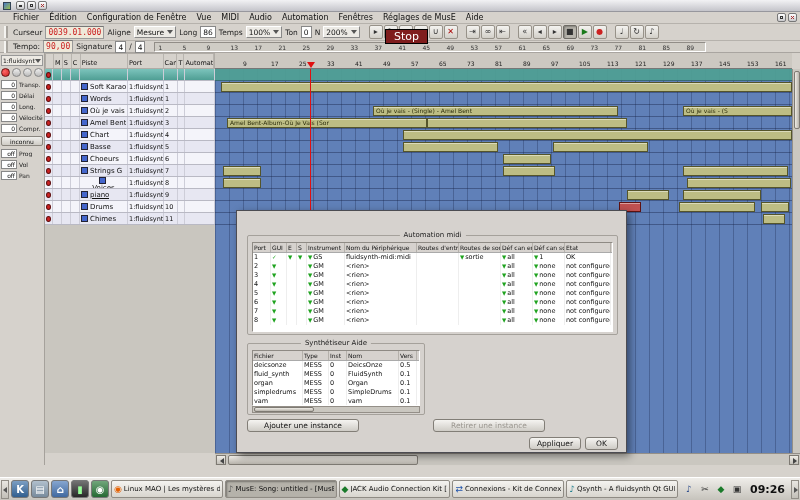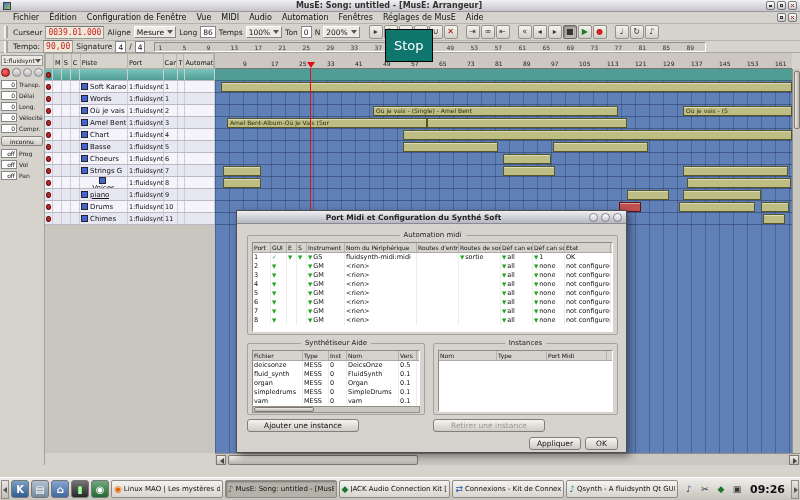--- a/index.html
+++ b/index.html
@@ -131,22 +131,22 @@
   .mc{font-size:6.5px;line-height:9px;padding:0 1px;overflow:hidden;white-space:nowrap;border-right:1px solid #eee;}
   .green{color:var(--midi-green,#1fa31f);margin-right:1px;font-size:5.5px;}
   .btn{position:absolute;background:linear-gradient(#f5f4f1,#cfccc6);border:1px solid #827e77;
     border-radius:3px;font-size:7.5px;display:flex;align-items:center;justify-content:center;
     height:13px;overflow:hidden;white-space:nowrap;}
   .btn.disabled{color:#9a968f;}
   .gb-scroll{position:absolute;height:7px;background:#cac7c0;border:1px solid #948f88;}
   .gb-scroll .hs-thumb{left:1px;top:0;width:60px;height:5px;}
 
   
-  .tooltip{position:absolute;left:385px;top:29px;z-index:60;background:#0f766e;color:#fff;
-    border:1px solid #000;font-size:13px;padding:8px 8px;}
+  .tooltip{position:absolute;left:385px;top:29px;z-index:60;background:#7f1d1d;color:#fff;
+    border:1px solid #000;font-size:11px;padding:0 8px;}
 
   
   .taskbar{position:absolute;left:0;top:477px;width:800px;height:23px;z-index:70;
     background:linear-gradient(#efede9,#c6c3bc);border-top:1px solid #fff;
     display:flex;align-items:center;gap:2px;padding:0 1px;}
   .hidebar{width:8px;height:19px;background:linear-gradient(#e8e6e1,#c2bfb8);border:1px solid #918d86;position:relative;flex:0 0 auto;}
   .hidebar::after{content:"";position:absolute;top:6px;}
   .hidebar.l::after{left:1px;border-top:3px solid transparent;border-bottom:3px solid transparent;border-right:4px solid #555;}
   .hidebar.r::after{left:2px;border-top:3px solid transparent;border-bottom:3px solid transparent;border-left:4px solid #555;}
   .launcher{width:18px;height:18px;border-radius:3px;border:1px solid #777;flex:0 0 auto;
@@ -163,21 +163,20 @@
   .clock{font-size:11px;font-weight:bold;color:#111;margin:0 4px;flex:0 0 auto;
     font-family:"DejaVu Sans","Liberation Sans",sans-serif;}
 </style>
 </head>
 <body>
 
 <div class="screen">
 
   <div class="titlebar">
     <span class="win-icon"></span>
-    <span class="title">MusE: Song: untitled - [MusE: Arrangeur]</span>
     <span class="win-btn min"></span>
     <span class="win-btn max"></span>
     <span class="win-btn close"></span>
   </div>
 
   <div class="menubar" id="menubar">
     <span class="menu-item">Fichier</span>
       <span class="menu-item">Édition</span>
       <span class="menu-item">Configuration de Fenêtre</span>
       <span class="menu-item">Vue</span>
@@ -601,26 +600,20 @@
   <div class="hscroll">
     <span class="hs-arrow left"></span>
     <span class="hs-thumb"></span>
     <span class="hs-arrow right"></span>
   </div>
 
 
   <div class="tooltip">Stop</div>
 
   <div class="dialog">
-    <div class="dlg-title">
-      <span class="ttl">Port Midi et Configuration du Synthé Soft</span>
-      <span class="dlg-circle"></span>
-      <span class="dlg-circle"></span>
-      <span class="dlg-circle"></span>
-    </div>
     <div class="groupbox" style="left:10px;top:24px;width:371px;height:100px;">
       <span class="gb-title">Automation midi</span>
       <div class="mtable" id="conn-table" style="left:4px;top:6px;width:361px;height:90px;">
           <div class="mt-head">
             <span class="mh" style="width: 18px;">Port</span>
             <span class="mh" style="width: 16px;">GUI</span>
             <span class="mh" style="width: 10px;">E</span>
             <span class="mh" style="width: 10px;">S</span>
             <span class="mh" style="width: 38px;">Instrument</span>
             <span class="mh" style="width: 72px;">Nom du Périphérique</span>
@@ -779,30 +772,20 @@
             <span class="mc" style="width: 26px;">MESS</span>
             <span class="mc" style="width: 18px;">0</span>
             <span class="mc" style="width: 52px;">vam</span>
             <span class="mc" style="width: 18px;">0.1</span>
           </div>
         </div>
       <div class="gb-scroll" style="left:4px;top:62px;width:168px;">
           <span class="hs-thumb"></span>
         </div>
     </div>
-    <div class="groupbox" style="left:196px;top:132px;width:185px;height:72px;">
-      <span class="gb-title">Instances</span>
-      <div class="mtable" id="inst-table" style="left:4px;top:6px;width:175px;height:62px;">
-          <div class="mt-head">
-            <span class="mh" style="width: 58px;">Nom</span>
-            <span class="mh" style="width: 50px;">Type</span>
-            <span class="mh" style="width: 60px;">Port Midi</span>
-          </div>
-        </div>
-    </div>
     <div class="btn" style="left:10px;top:208px;width:112px;">Ajouter une instance</div>
     <div class="btn disabled" style="left:196px;top:208px;width:112px;">Retirer une instance</div>
     <div class="btn" style="left:292px;top:226px;width:52px;">Appliquer</div>
     <div class="btn" style="left:348px;top:226px;width:33px;">OK</div>
   </div>
 
   <div class="taskbar">
     <span class="hidebar l"></span>
     <span id="launchers" style="display:flex;gap:2px;">
         <span class="launcher" style="background: linear-gradient(rgba(255, 255, 255, 0.333), rgba(0, 0, 0, 0.133)), rgb(58, 110, 165); color: rgb(255, 255, 255);">K</span>

